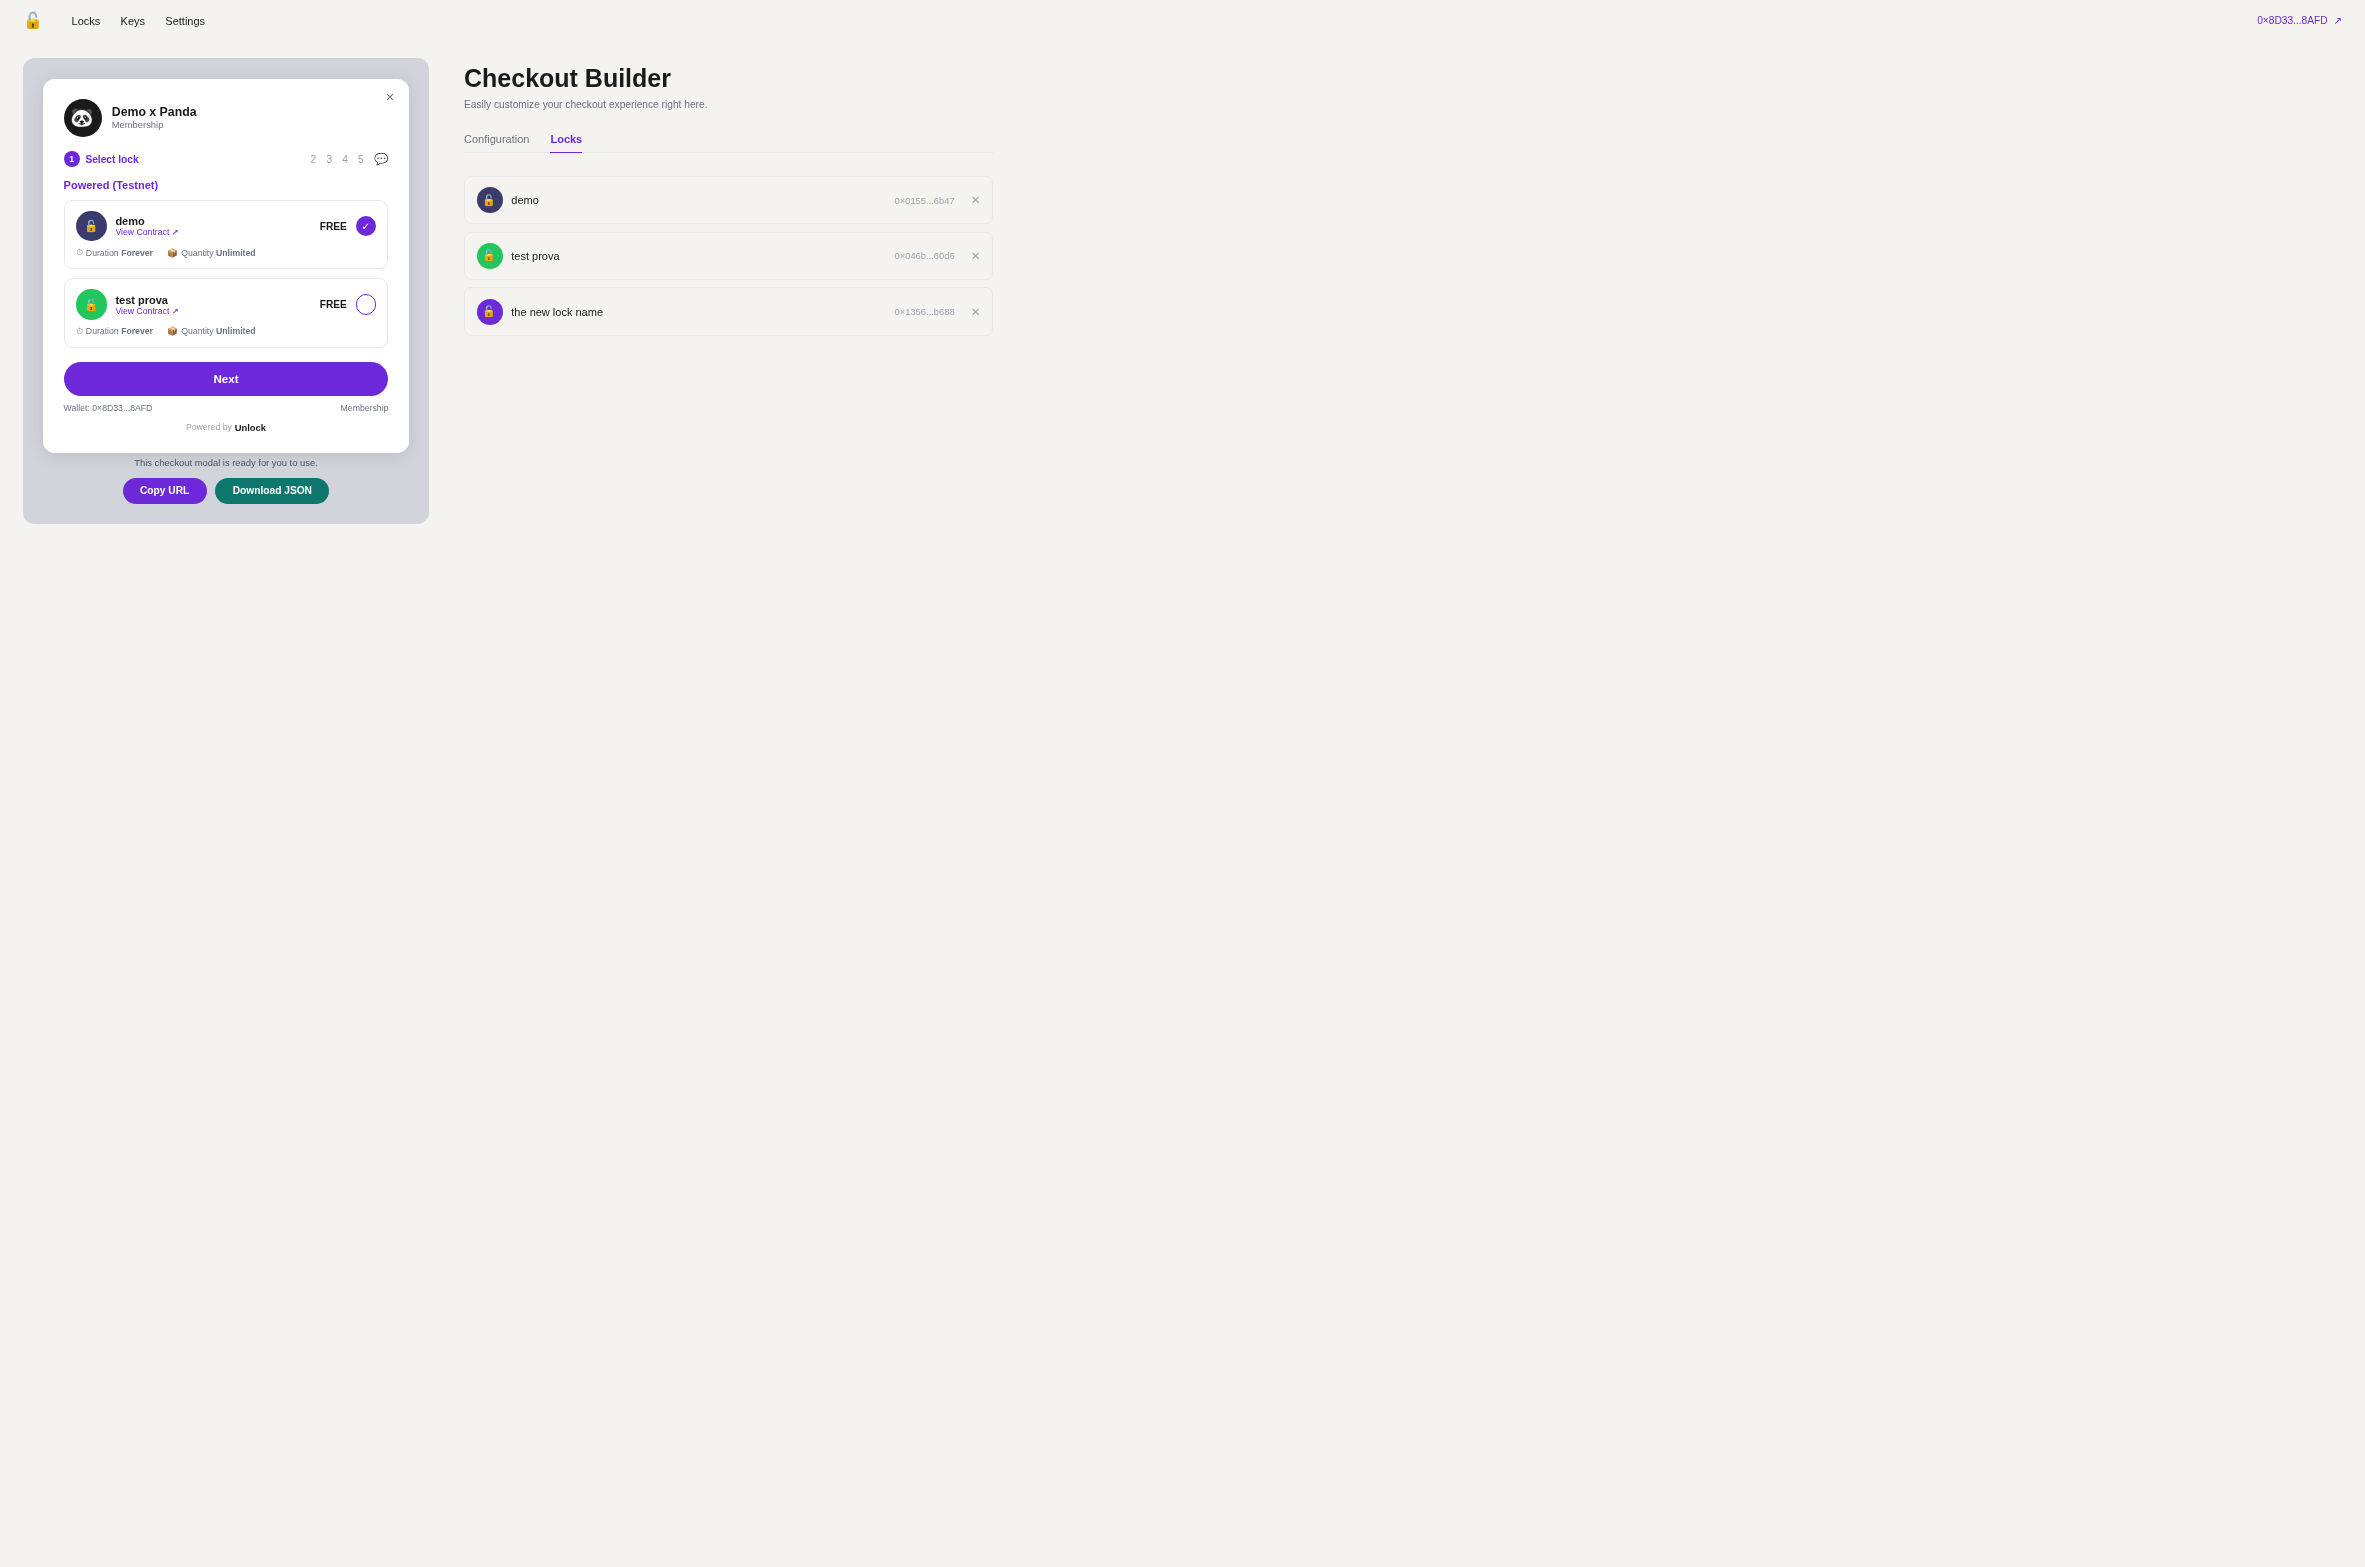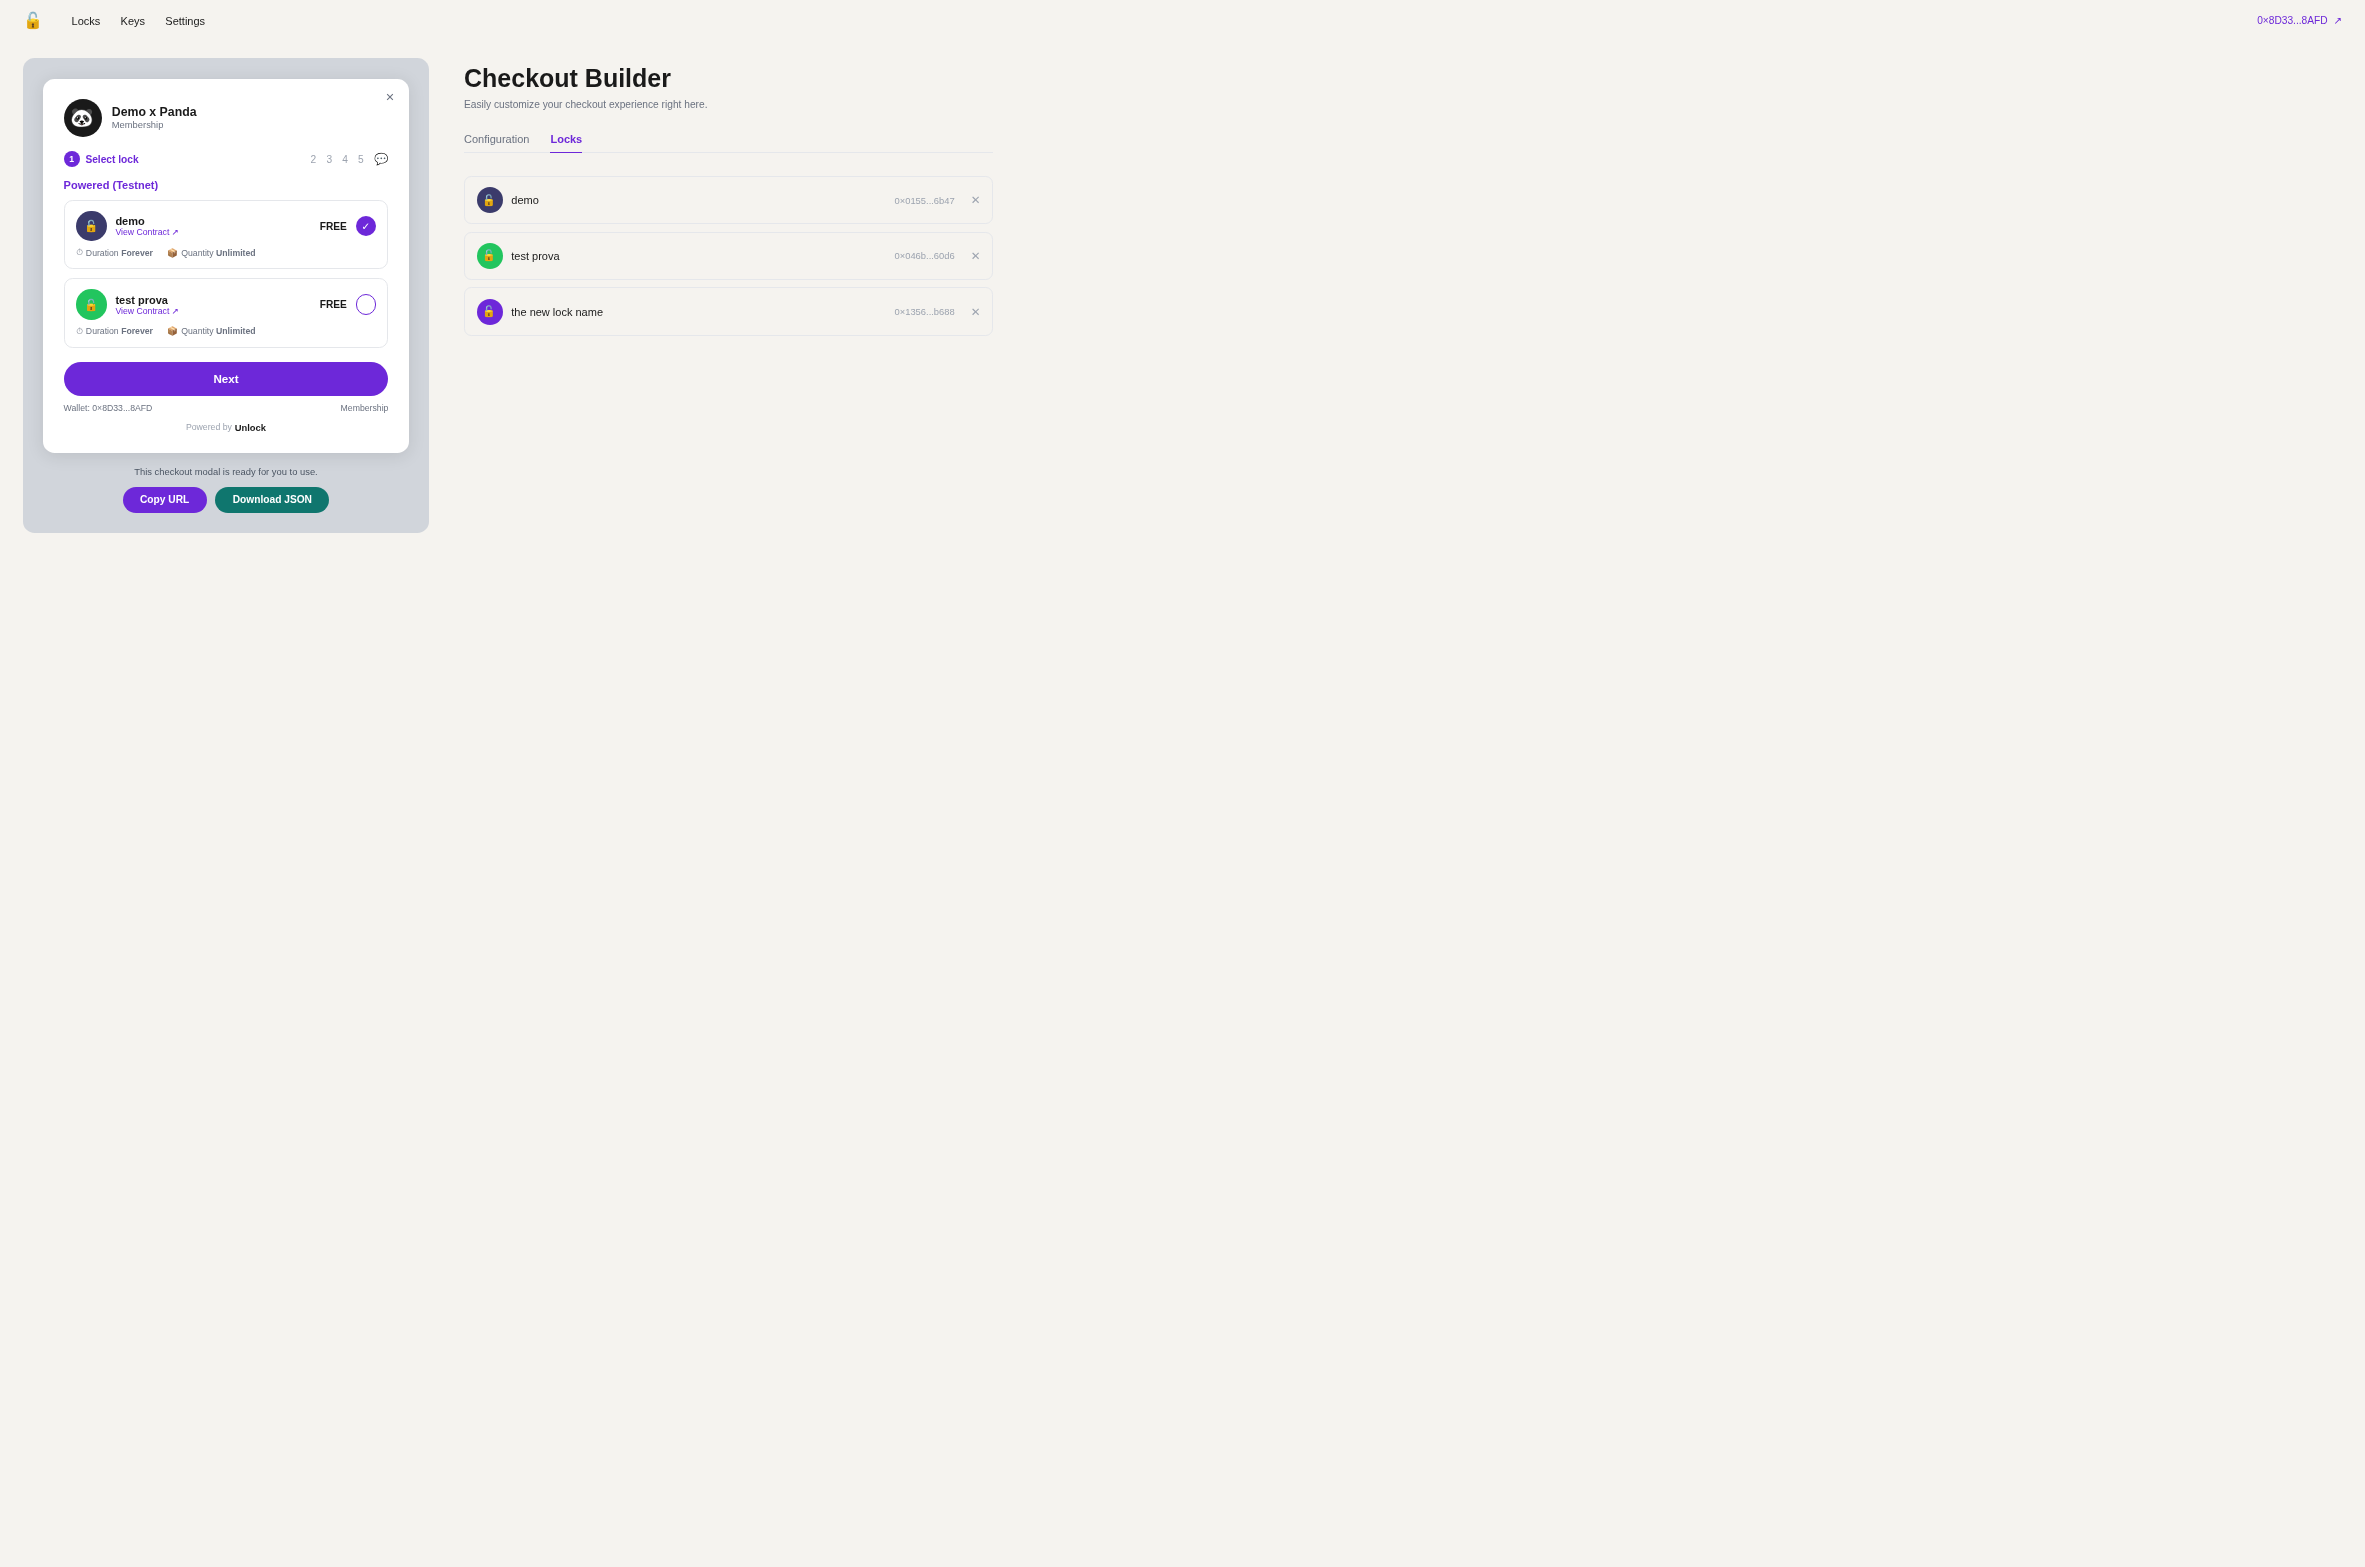--- a/index.html
+++ b/index.html
@@ -289,21 +289,21 @@
     }
     .powered-brand {
       font-weight: 700;
       color: #1a1a1a;
       font-size: 9.4px;
     }
 
     
     .bottom-section {
       text-align: center;
-      margin-top: 13px;
+      margin-top: 4px;
     }
     .ready-text {
       font-size: 9.4px;
       color: #4b5563;
       margin-bottom: 10.2px;
     }
     .action-btns {
       display: flex;
       gap: 8.7px;
       justify-content: center;

